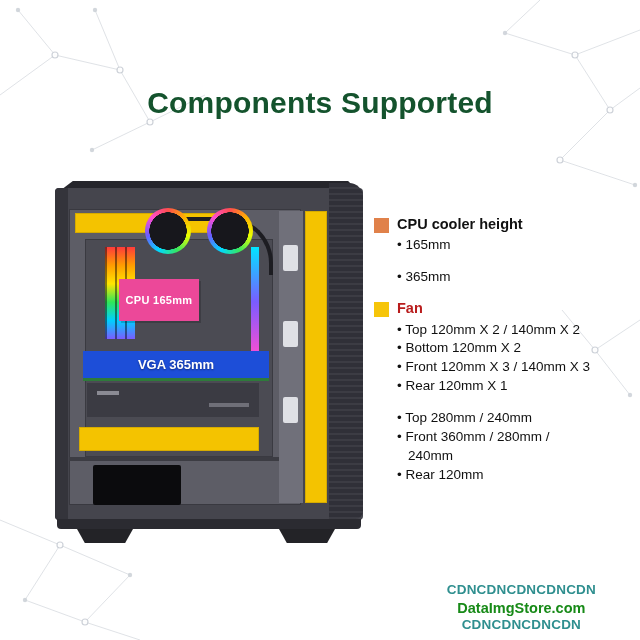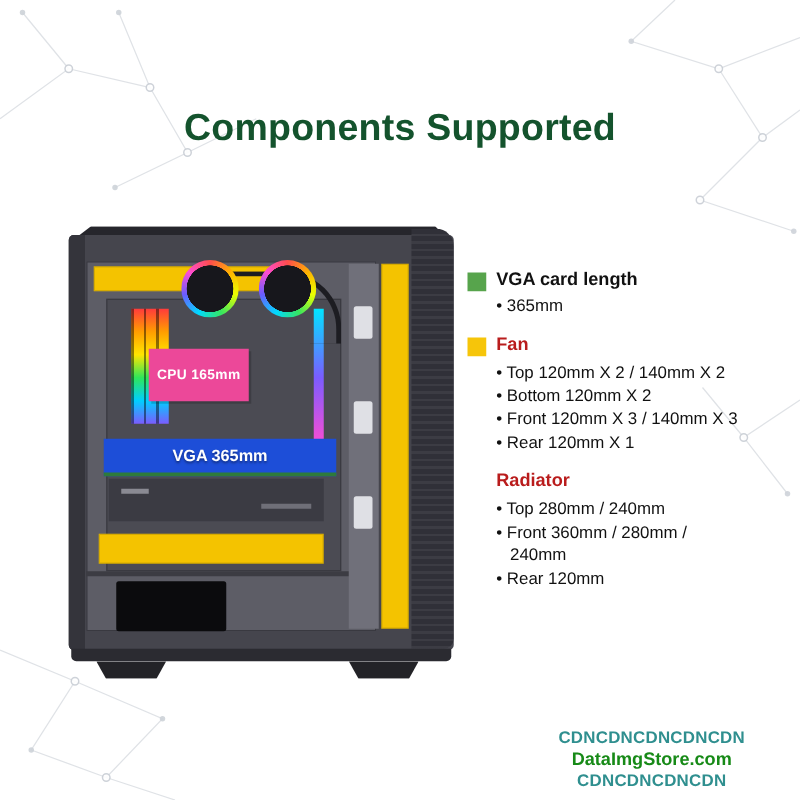--- a/index.html
+++ b/index.html
@@ -157,48 +157,50 @@
     <div class="zone zone-front"></div>
     <div class="front-panel"></div>
 
     <div class="case-base"></div>
     <div class="foot foot-left"></div>
     <div class="foot foot-right"></div>
   </div>
 
   <div id="legend">
 
-
     <div class="litem">
       <div class="lhead">
-        <span class="swatch sw-vga"></span>
-        <span class="ltitle">VGA card length</span>
-      </div>
+        <span class="swatch sw-cpu"></span>
+        <span class="ltitle">CPU cooler height</span>
+      </div>
+      <div class="lbullets">
+        <div class="bullet">• 165mm</div>
+      </div>
+    </div>
+
+    <div class="litem">
       <div class="lbullets">
         <div class="bullet">• 365mm</div>
       </div>
     </div>
 
     <div class="litem">
       <div class="lhead">
         <span class="swatch sw-fan"></span>
         <span class="ltitle red">Fan</span>
       </div>
       <div class="lbullets">
         <div class="bullet">• Top 120mm X 2 / 140mm X 2</div>
         <div class="bullet">• Bottom 120mm X 2</div>
         <div class="bullet">• Front 120mm X 3 / 140mm X 3</div>
         <div class="bullet">• Rear 120mm X 1</div>
       </div>
     </div>
 
     <div class="litem">
-      <div class="lhead">
-        <span class="ltitle red radiator-title">Radiator</span>
-      </div>
       <div class="lbullets">
         <div class="bullet">• Top 280mm / 240mm</div>
         <div class="bullet wrap">• Front 360mm / 280mm / 240mm</div>
         <div class="bullet">• Rear 120mm</div>
       </div>
     </div>
 
   </div>
 
   <div id="watermark">

